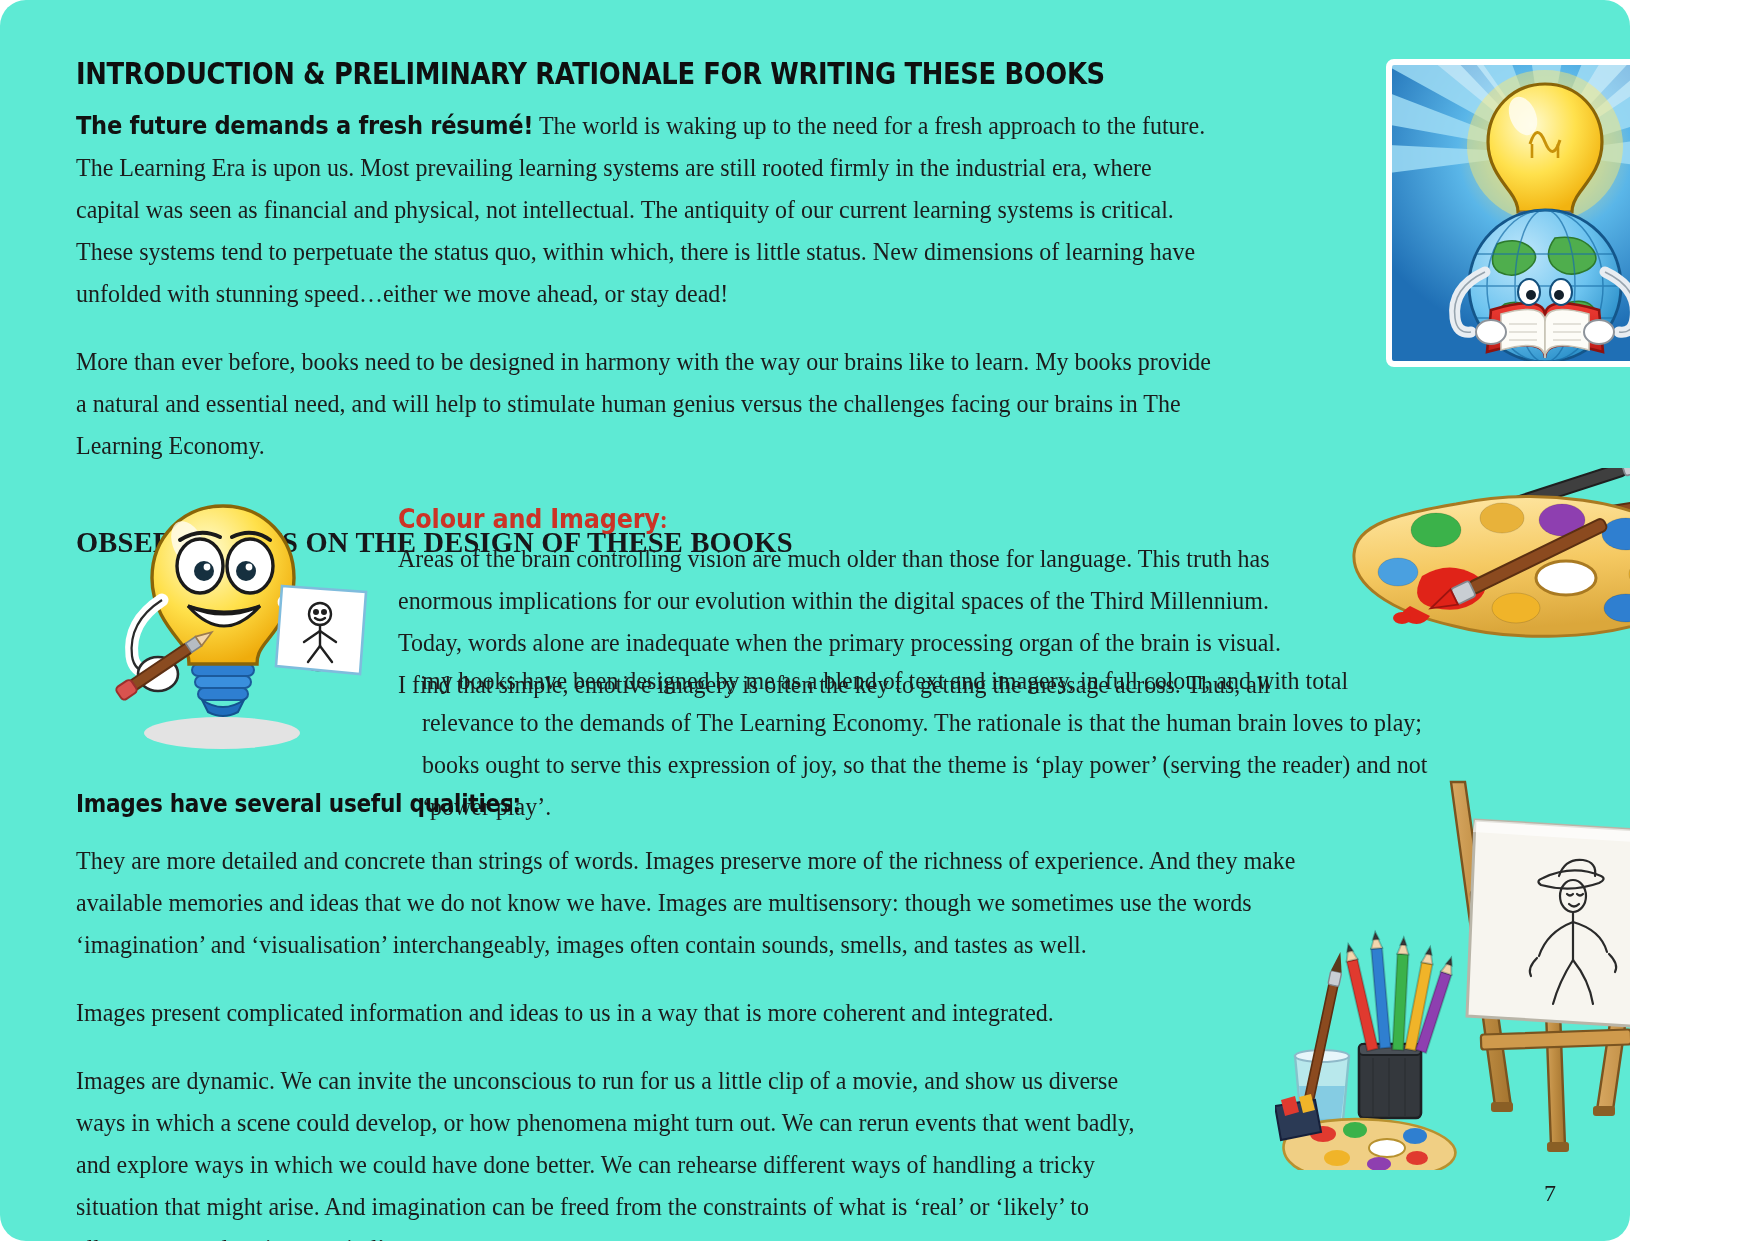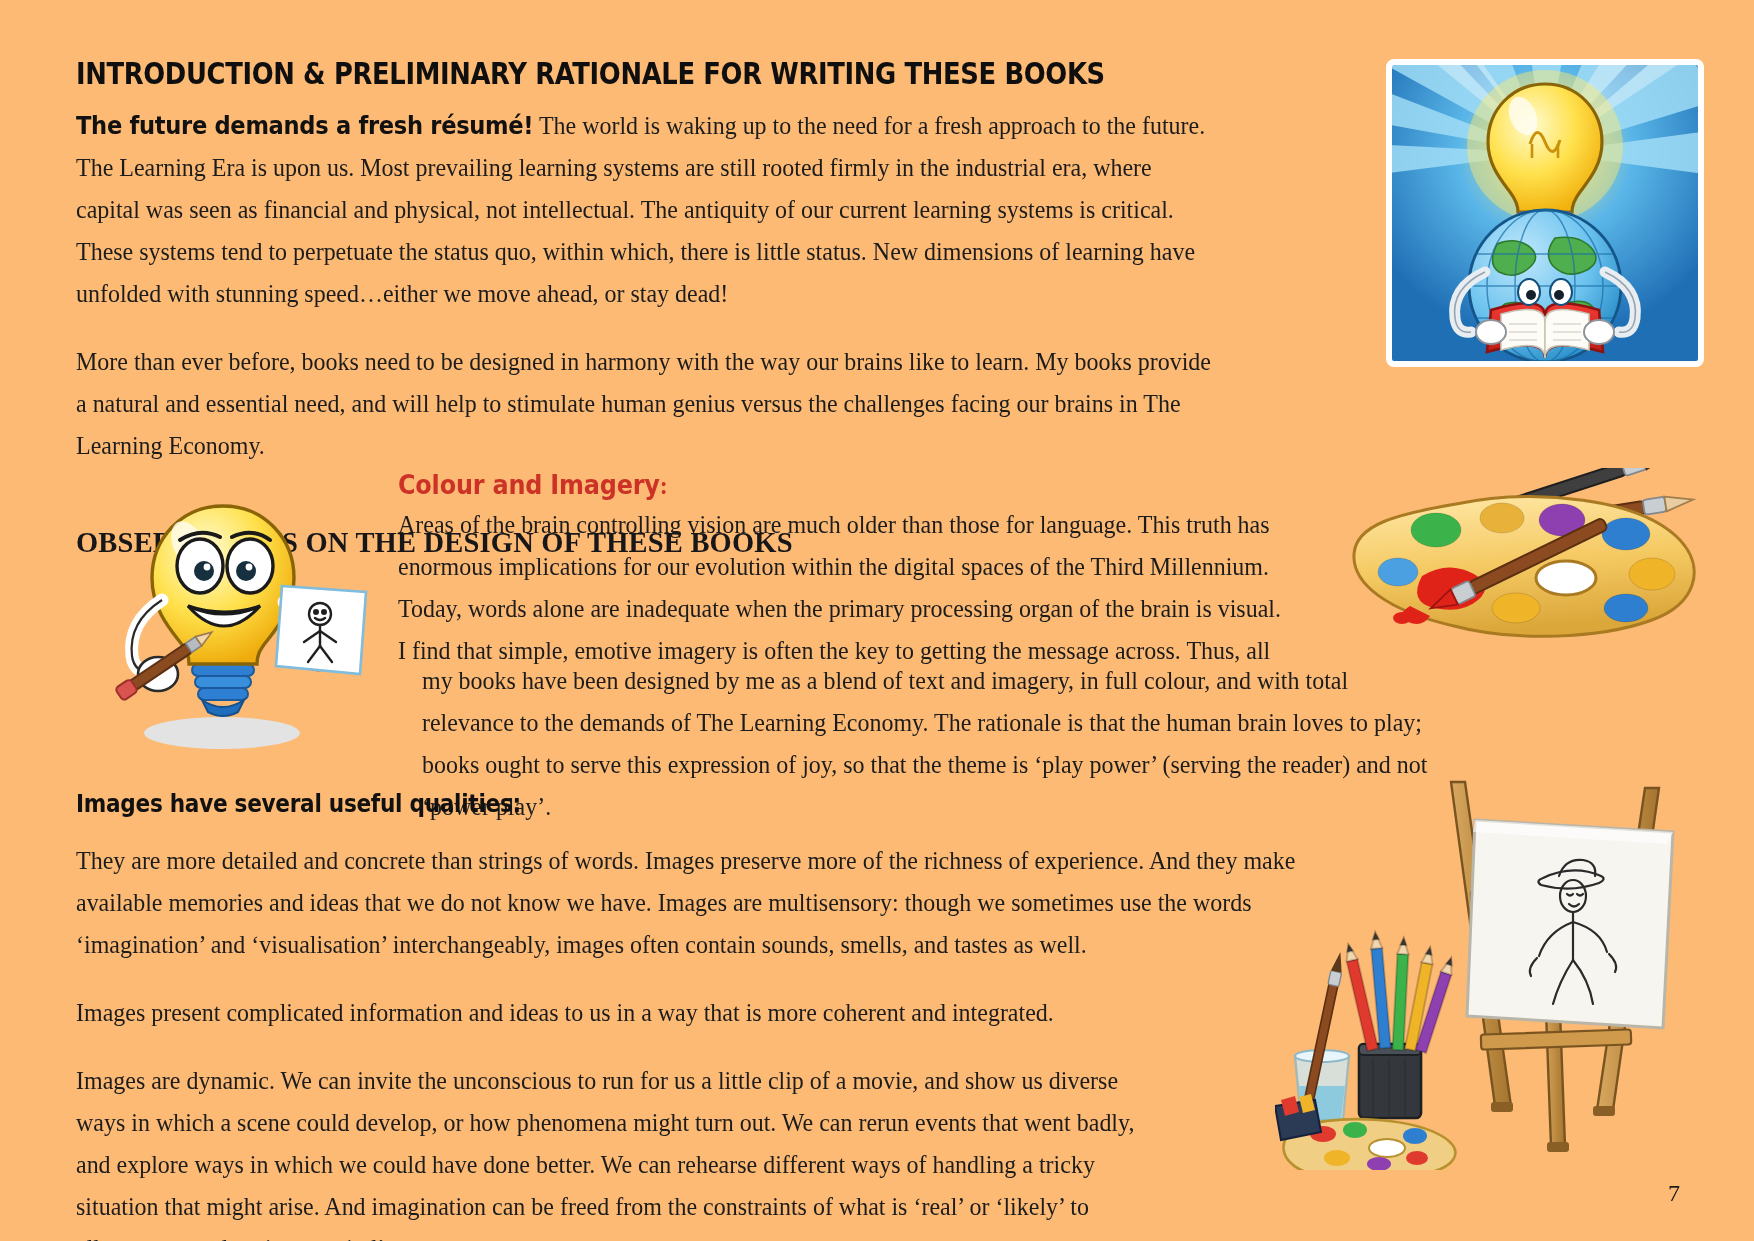--- a/index.html
+++ b/index.html
@@ -2,26 +2,27 @@
 <html><head>
 <meta charset="utf-8">
 <style>
   html, body {
     margin: 0;
     padding: 0;
     background: #ffffff;
   }
   .page {
     position: relative;
-    width: 1754px;
+    width: 1630px;
     height: 1241px;
-    background: #fdba74;
+    background: #5eead4;
     overflow: hidden;
     font-family: "Liberation Serif", "DejaVu Serif", serif;
     color: #1a1a1a;
+    border-radius: 26px;
   }
 
   
   .content {
     position: absolute;
     left: 76px;
     top: 56px;
     width: 1380px;
   }
 
@@ -88,21 +89,21 @@
     color: #111111;
     margin: 0 0 22px 0;
     transform: scaleX(0.9);
     transform-origin: left center;
   }
 
   
   .indent-block {
     position: absolute;
     left: 398px;
-    top: 470px;
+    top: 504px;
     width: 945px;
   }
   .indent-block .para { width: 945px; }
 
   .wrap-wide {
     position: absolute;
     left: 422px;
     top: 660px;
     width: 1075px;
   }

